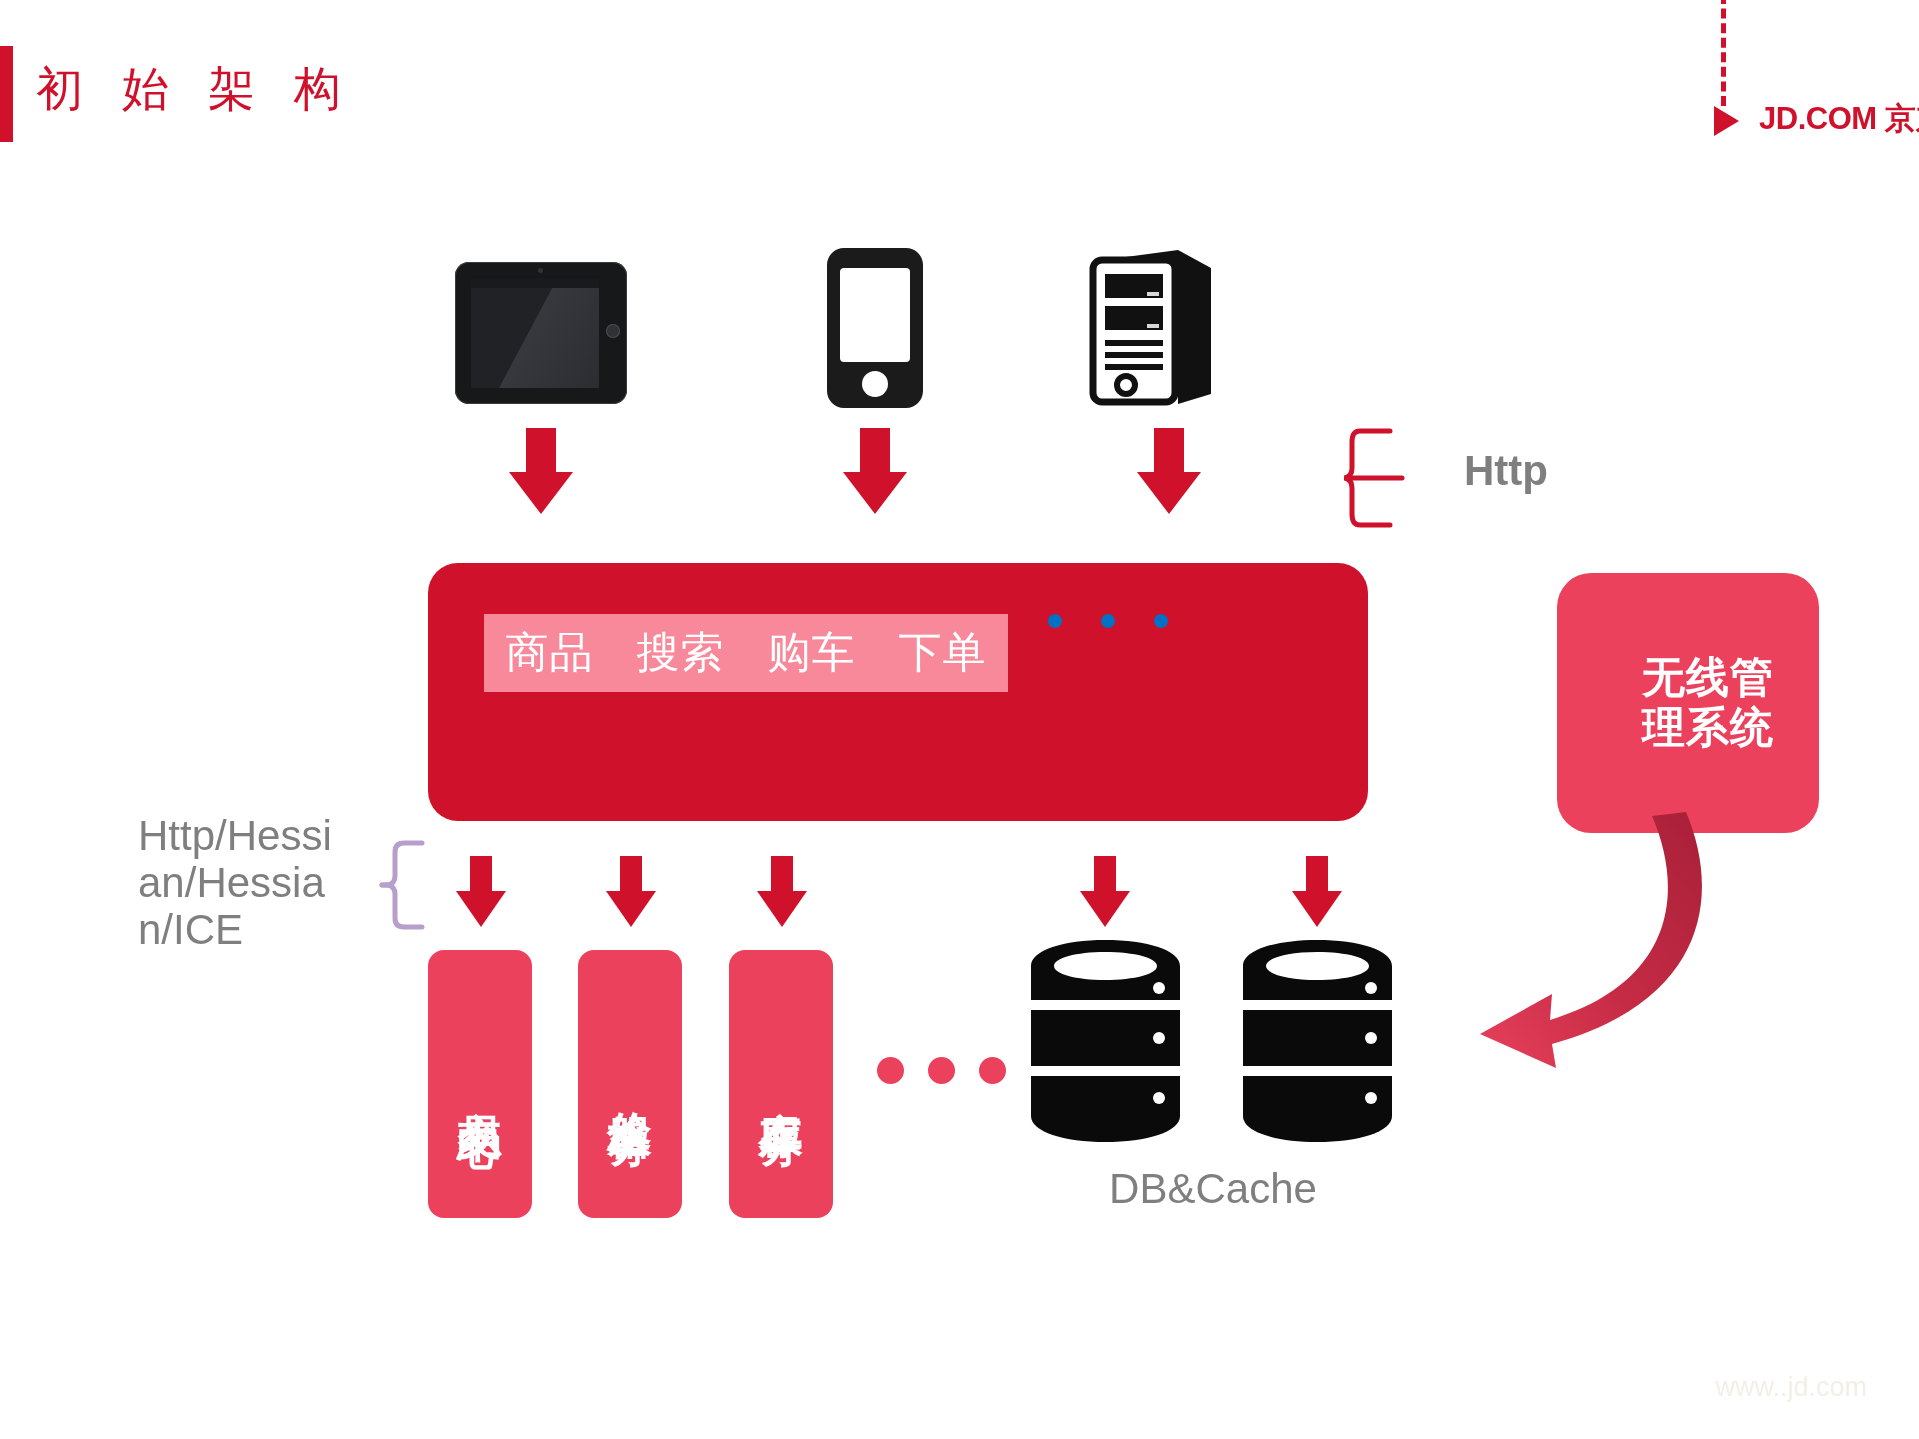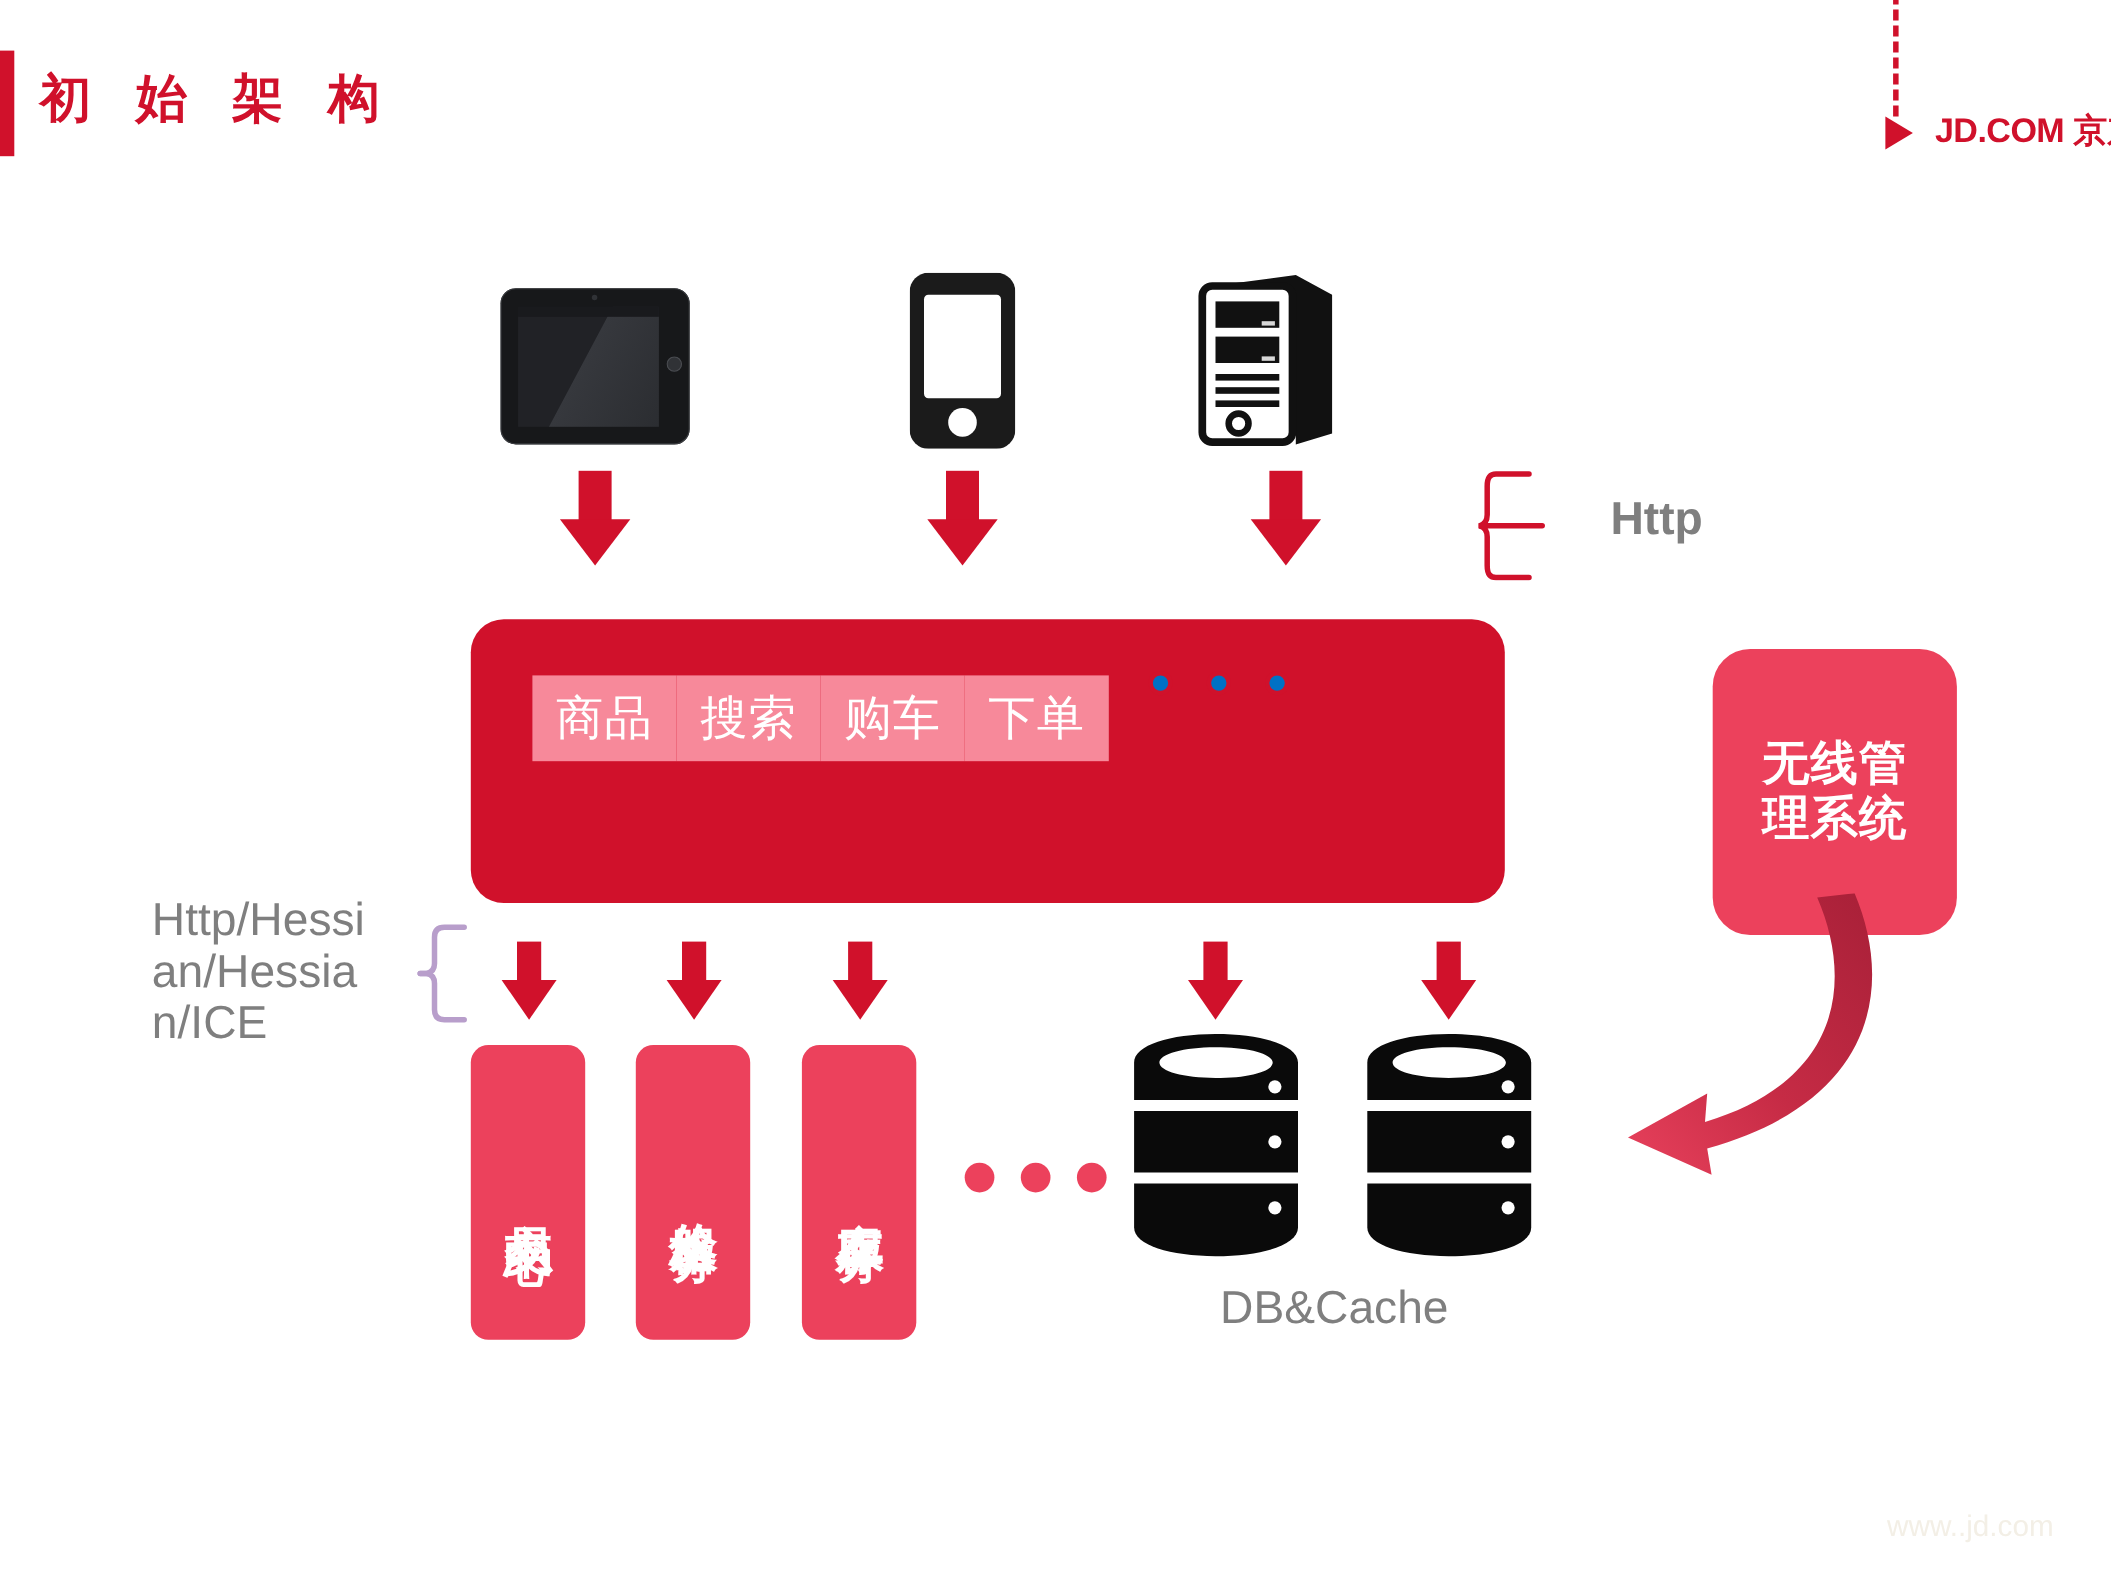--- a/index.html
+++ b/index.html
@@ -25,21 +25,21 @@
   #title-accent {
     position: absolute;
     left: 0px; top: 46px;
     width: 13px; height: 96px;
     background: #d0112b;
   }
   #page-title {
     position: absolute;
     left: 36px; top: 58px;
     font-size: 47px;
-    font-weight: bold;
+    font-weight: normal;
     color: #d0112b;
     letter-spacing: 12px;
     font-family: "DejaVu Sans", sans-serif;
     white-space: nowrap;
   }
 
   
   #brand-block {
     position: absolute;
     right: 9px; top: 0px;
@@ -202,27 +202,28 @@
     color: #ffffff;
     font-size: 47px;
     font-weight: bold;
     font-family: "DejaVu Sans", sans-serif;
     letter-spacing: 2px;
   }
 
   
   #mgmt-box {
     position: absolute;
-    left: 1557px; top: 590px;
+    left: 1557px; top: 573px;
     width: 222px; height: 260px;
     background: #ec415c;
     border-radius: 34px;
     display: flex;
     align-items: center;
     justify-content: center;
+    padding-left: 40px;
   }
   #mgmt-label {
     color: #ffffff;
     font-size: 43px;
     font-weight: bold;
     line-height: 1.16;
     text-align: center;
     width: 140px;
     font-family: "DejaVu Sans", sans-serif;
     letter-spacing: 1px;

